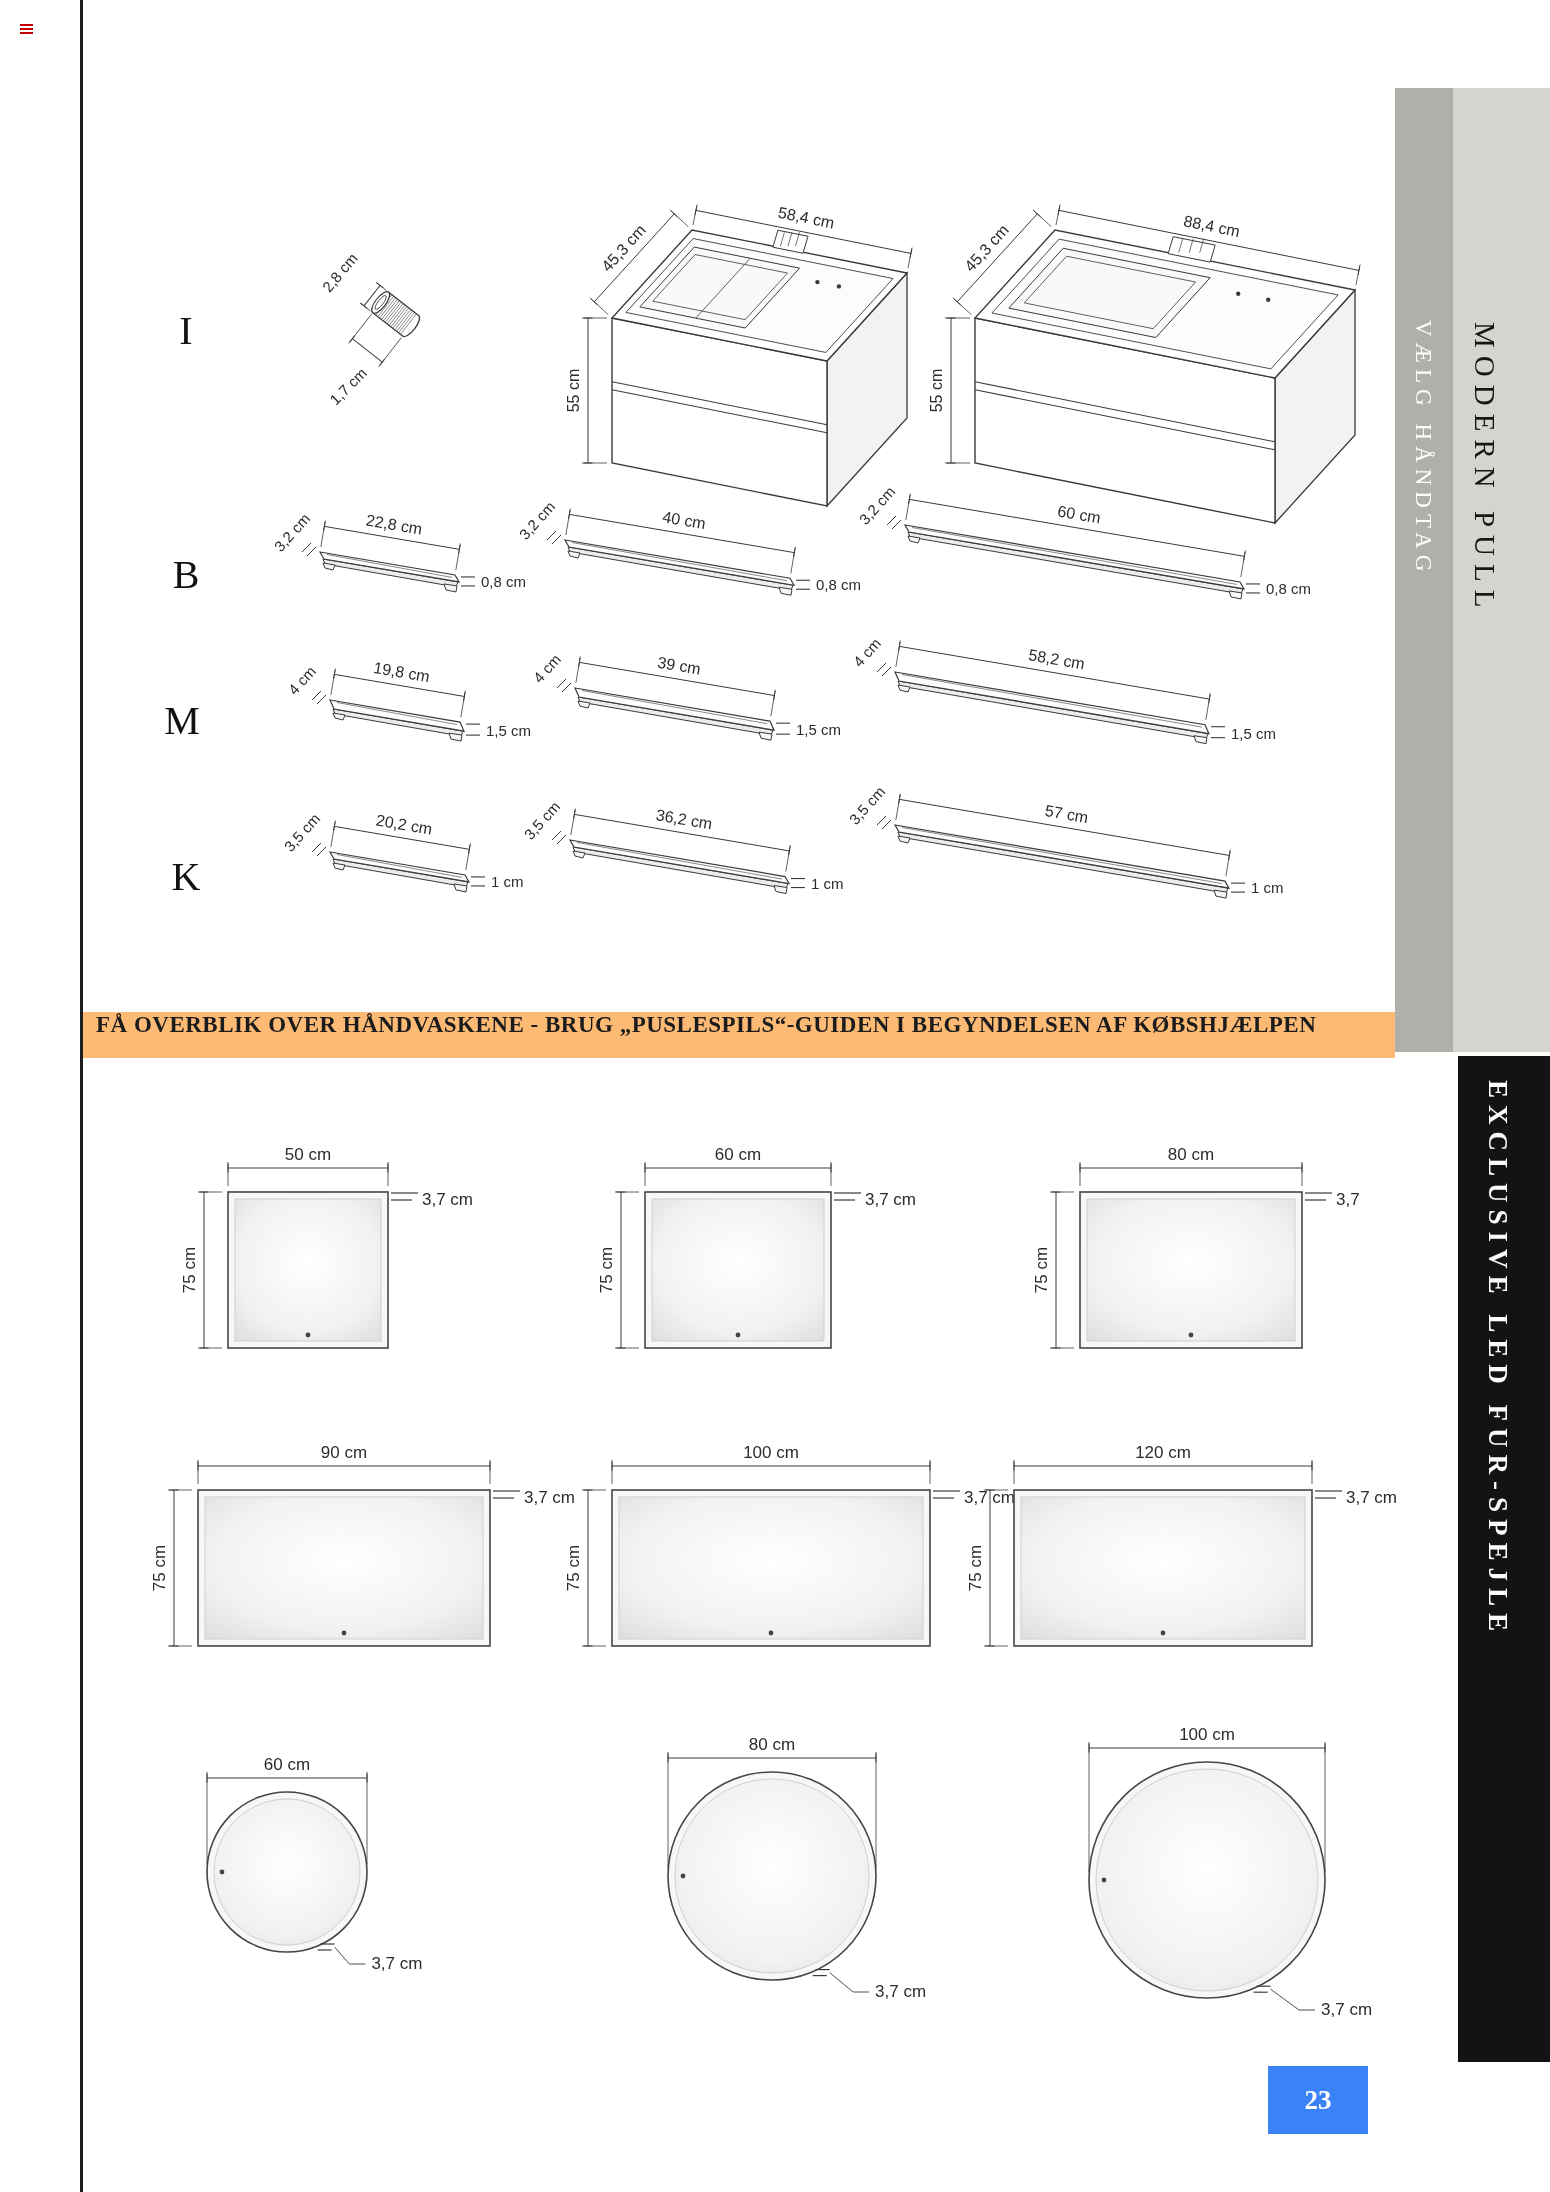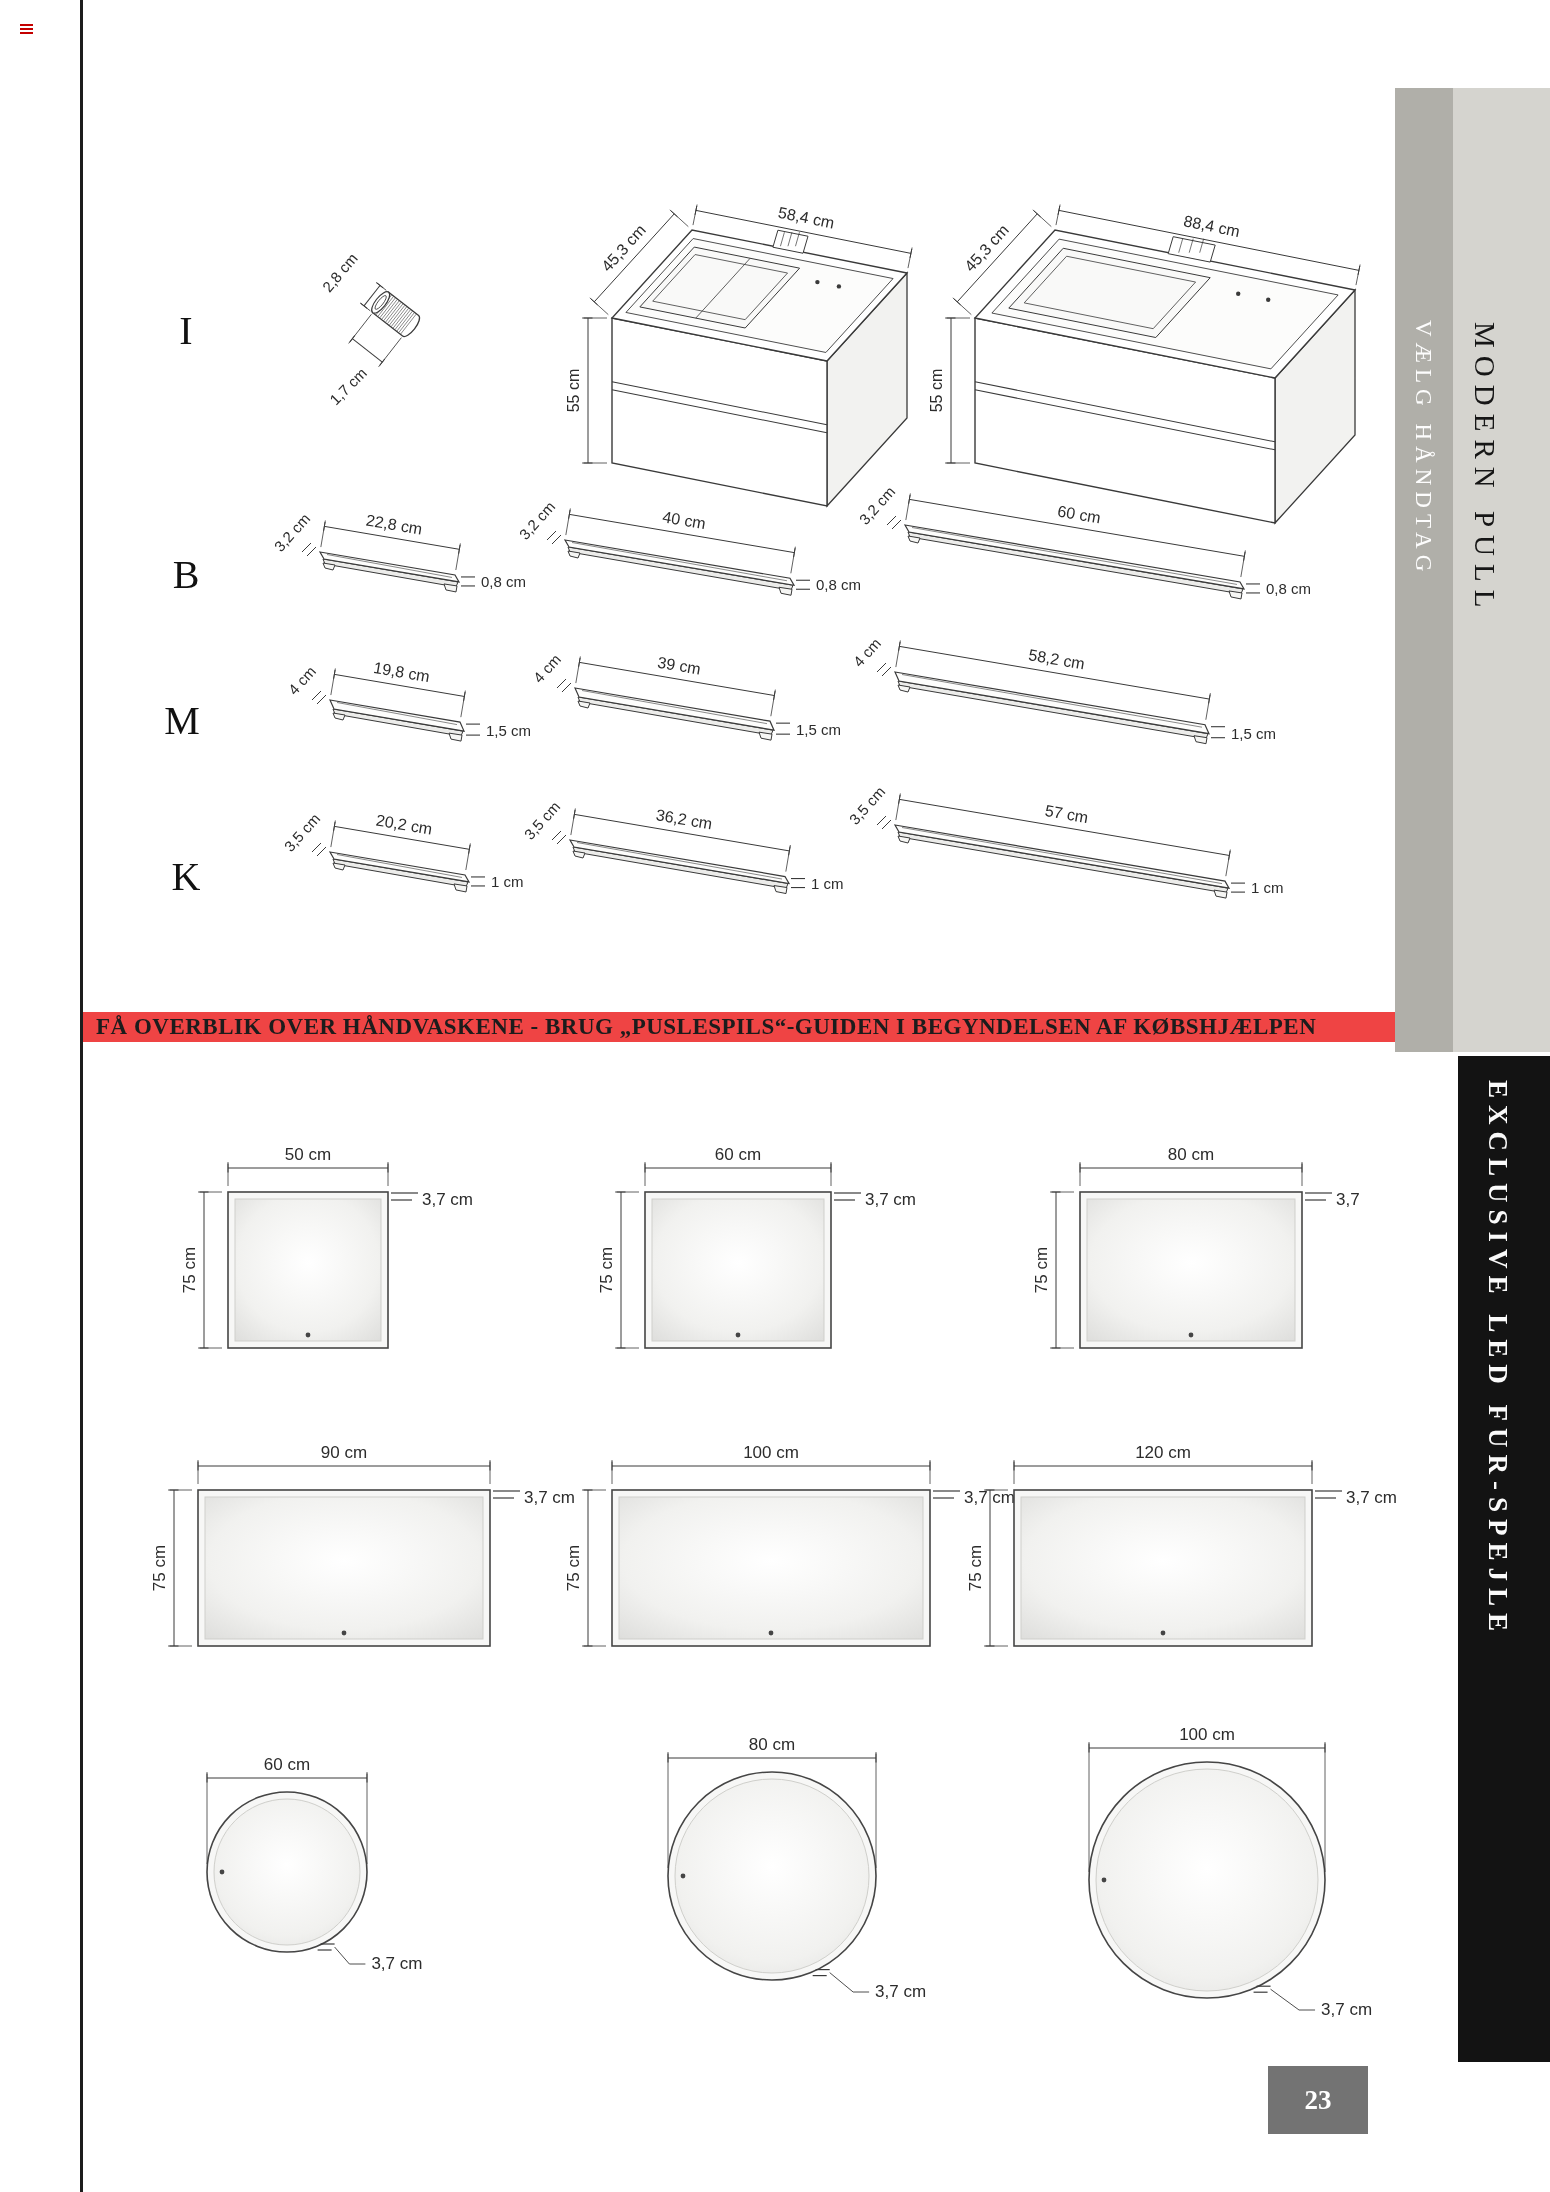--- a/index.html
+++ b/index.html
@@ -3,31 +3,31 @@
 <meta charset="utf-8">
 <style>
   *{box-sizing:border-box}
   html,body{margin:0;padding:0;background:#ffffff}
   .page{position:relative;width:1550px;height:2192px;background:#ffffff;overflow:hidden;
         font-family:"Liberation Serif",serif}
   #tech{position:absolute;left:0;top:0;z-index:1}
   .left-rule{position:absolute;left:80px;top:0;width:3px;height:2192px;background:#1d1d1d;z-index:2}
   .red-mark{position:absolute;left:20px;top:24px;z-index:2}
   .red-mark i{display:block;width:13px;height:2px;background:#c40000;margin-bottom:2px}
-  .banner{position:absolute;left:83px;top:1012px;width:1312px;height:30px;background:#ef4444;z-index:2;
-          display:flex;align-items:center;padding-left:13px}
+  .banner{position:absolute;left:83px;top:1012px;width:1312px;height:46px;background:#fdba74;z-index:2;
+          display:flex;align-items:flex-start;padding-left:13px}
   .banner span{font-weight:bold;font-size:23px;color:#1c1c1c;letter-spacing:0.5px}
   .side-gray{position:absolute;left:1395px;top:88px;width:155px;height:964px;background:#d5d4cf;z-index:2}
   .side-gray-strip{position:absolute;left:0;top:0;width:58px;height:100%;background:#b0afa9}
   .side-black{position:absolute;left:1458px;top:1056px;width:92px;height:1006px;background:#131313;z-index:2}
   .v-text{writing-mode:vertical-rl;white-space:nowrap;z-index:3}
   .modern{position:absolute;left:1468px;top:322px;font-size:29px;letter-spacing:8px;color:#161616}
   .vaelg{position:absolute;left:1410px;top:320px;font-size:23px;letter-spacing:6px;color:#fdfdfd}
   .excl{position:absolute;left:1482px;top:1080px;font-size:27px;font-weight:bold;letter-spacing:7px;color:#fafafa}
-  .page-num{position:absolute;left:1268px;top:2066px;width:100px;height:68px;background:#737373;color:#ffffff;
+  .page-num{position:absolute;left:1268px;top:2066px;width:100px;height:68px;background:#3b82f6;color:#ffffff;
             display:flex;align-items:center;justify-content:center;z-index:2;font-size:27px;font-weight:bold}
 </style>
 </head>
 <body>
 
 <div class="page">
 
   <div class="left-rule"></div>
   <div class="red-mark">
       <i></i>

